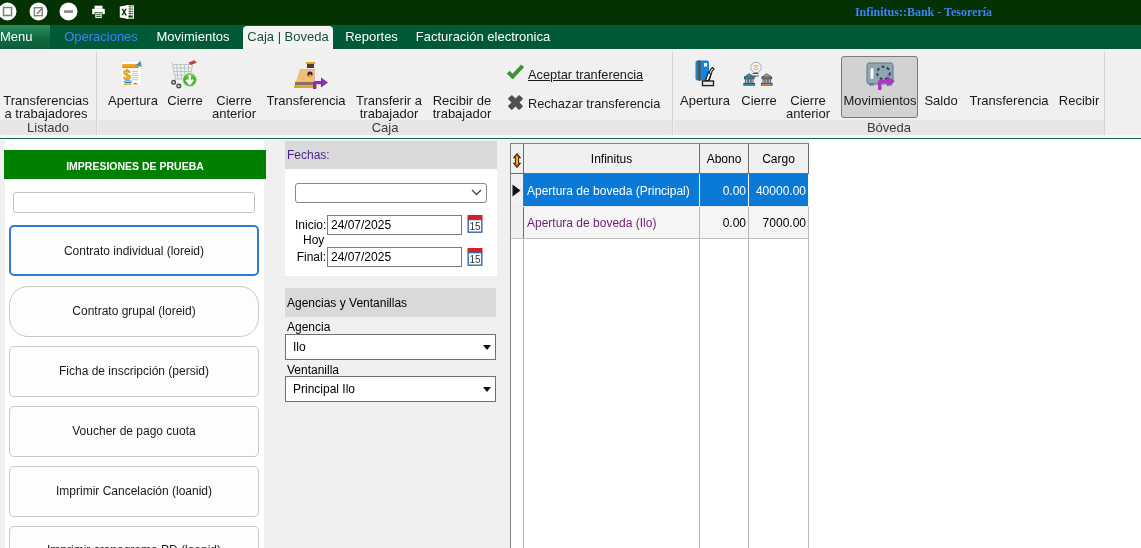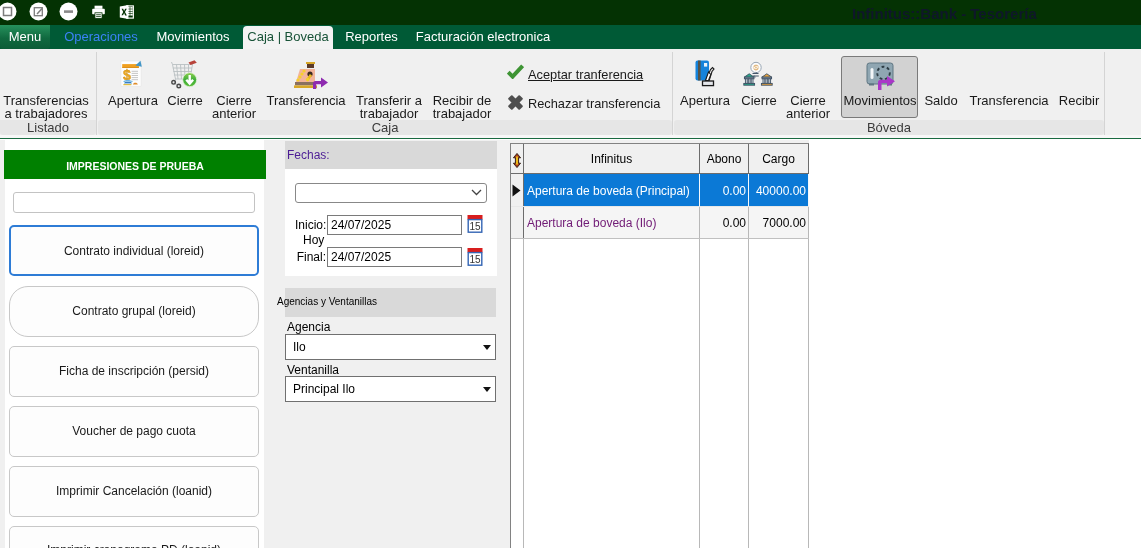--- a/index.html
+++ b/index.html
@@ -5,21 +5,21 @@
   html,body{margin:0;padding:0;}
   body{width:1141px;height:548px;overflow:hidden;font-family:"Liberation Sans",sans-serif;background:#fff;}
   .abs{position:absolute;}
   #stage{position:relative;width:1141px;height:548px;background:#ffffff;}
 </style>
 </head>
 <body>
 <div id="stage">
 
   <div class="abs" style="left:0;top:0;width:1141px;height:25px;background:#043203;"></div>
-  <div class="abs" style="left:852px;top:5px;width:143px;height:16px;color:#0f172a;font-size:15px;font-weight:bold;text-align:center;white-space:nowrap;">Infinitus::Bank - Tesorería</div>
+  <div class="abs" style="left:852px;top:5px;width:143px;height:16px;color:#3b82f6;font-size:12px;font-weight:bold;text-align:center;white-space:nowrap;font-family:Liberation Serif, serif;">Infinitus::Bank - Tesorería</div>
 
   <svg class="abs" style="left:-2px;top:2px" width="19" height="19" viewBox="0 0 19 19">
     <circle cx="9.5" cy="9.5" r="9" fill="#fff"></circle>
     <rect x="5.5" y="5.5" width="8" height="8" fill="none" stroke="#7c7c7c" stroke-width="1.5"></rect>
   </svg>
   <svg class="abs" style="left:29px;top:2px" width="19" height="19" viewBox="0 0 19 19">
     <circle cx="9.5" cy="9.5" r="9" fill="#fff"></circle>
     <rect x="5.3" y="5.7" width="8" height="8" fill="none" stroke="#7c7c7c" stroke-width="1.3"></rect>
     <path d="M7.5 11.5 L12.5 6 L13.6 7 L8.6 12.4 Z" fill="#7c7c7c"></path>
   </svg>
@@ -48,21 +48,21 @@
         <rect x="14.4" y="9" width="3" height="2.1"></rect>
       <rect x="11" y="11.9" width="2.6" height="2.1"></rect>
         <rect x="14.4" y="11.9" width="3" height="2.1"></rect>
     </g>
     <path d="M1 2.5 L12 0.5 L12 18.5 L1 16.5 Z" fill="#fff"></path>
     <path d="M3.2 5.5 L5.3 5.5 L6.5 8.2 L7.8 5.3 L9.9 5.3 L7.6 9.6 L10 13.8 L7.8 13.8 L6.5 10.9 L5.2 13.6 L3.1 13.6 L5.4 9.6 Z" fill="#043203"></path>
   </svg>
 
   <div class="abs" style="left:0;top:25px;width:1141px;height:24px;background:#005a36;"></div>
   <div class="abs" style="left:0;top:25px;width:50px;height:24px;background:linear-gradient(#26915c,#10693f 55%,#0c5c37);border-radius:0 0 3px 3px;"></div>
-  <div class="abs menutxt" style="left:0;top:29px;width:50px;text-align:center;color:#fff;font-size:13px;">Menu</div>
+  <div class="abs menutxt" style="left:0;top:29px;width:50px;color:#fff;font-size:13px;">Menu</div>
   <div class="abs menutxt" style="left:64px;top:29px;width:74px;text-align:center;color:#3b82f6;font-size:13px;">Operaciones</div>
   <div class="abs menutxt" style="left:155px;top:29px;width:76px;text-align:center;color:#fff;font-size:13px;">Movimientos</div>
   <div class="abs" style="left:243px;top:26px;width:90px;height:23px;background:#f3f3f3;border-radius:4px 4px 0 0;"></div>
   <div class="abs menutxt" style="left:243px;top:29px;width:90px;text-align:center;color:#175236;font-size:13px;">Caja | Boveda</div>
   <div class="abs menutxt" style="left:344px;top:29px;width:55px;text-align:center;color:#fff;font-size:13px;">Reportes</div>
   <div class="abs menutxt" style="left:413px;top:29px;width:140px;text-align:center;color:#fff;font-size:13px;white-space:nowrap;">Facturación electronica</div>
 
   <div class="abs" style="left:0;top:49px;width:1141px;height:89px;background:#f0f0f0;"></div>
   <div class="abs" style="left:0;top:135px;width:1141px;height:2.5px;background:#f7f7f7;"></div>
   <div class="abs" style="left:0;top:137.5px;width:1141px;height:1.8px;background:#1a6b41;"></div>
@@ -244,21 +244,21 @@
     <rect x="0.5" y="0" width="15" height="4.6" fill="#d81e1e"></rect>
     <rect x="1.2" y="4.6" width="13.6" height="12.6" fill="#fff" stroke="#3465b4" stroke-width="1.4"></rect>
     <text x="8" y="14.6" font-size="10" fill="#333" text-anchor="middle" font-family="Liberation Sans">15</text>
   </svg>
   <svg class="abs" style="left:467px;top:248px" width="16" height="18" viewBox="0 0 16 18">
     <rect x="0.5" y="0" width="15" height="4.6" fill="#d81e1e"></rect>
     <rect x="1.2" y="4.6" width="13.6" height="12.6" fill="#fff" stroke="#3465b4" stroke-width="1.4"></rect>
     <text x="8" y="14.6" font-size="10" fill="#333" text-anchor="middle" font-family="Liberation Sans">15</text>
   </svg>
   <div class="abs" style="left:285px;top:288px;width:211px;height:29px;background:#d9d9d9;"></div>
-  <div class="abs" style="left:277px;top:296px;font-size:10px;">Agencias y Ventanillas</div>
+  <div class="abs" style="left:287px;top:296px;font-size:12px;">Agencias y Ventanillas</div>
   <div class="abs" style="left:287px;top:320px;font-size:12px;">Agencia</div>
   <div class="abs" style="left:285px;top:334px;width:211px;height:26px;background:#fff;border:1px solid #707070;box-sizing:border-box;"></div>
   <div class="abs" style="left:293px;top:340px;font-size:12px;">Ilo</div>
   <svg class="abs" style="left:483px;top:345px" width="8" height="5" viewBox="0 0 8 5">
       <path d="M0 0 L8 0 L4 5 Z" fill="#111"></path>
     </svg>
   <div class="abs" style="left:287px;top:363px;font-size:12px;">Ventanilla</div>
   <div class="abs" style="left:285px;top:376px;width:211px;height:26px;background:#fff;border:1px solid #707070;box-sizing:border-box;"></div>
   <div class="abs" style="left:293px;top:382px;font-size:12px;">Principal Ilo</div>
   <svg class="abs" style="left:483px;top:387px" width="8" height="5" viewBox="0 0 8 5">

